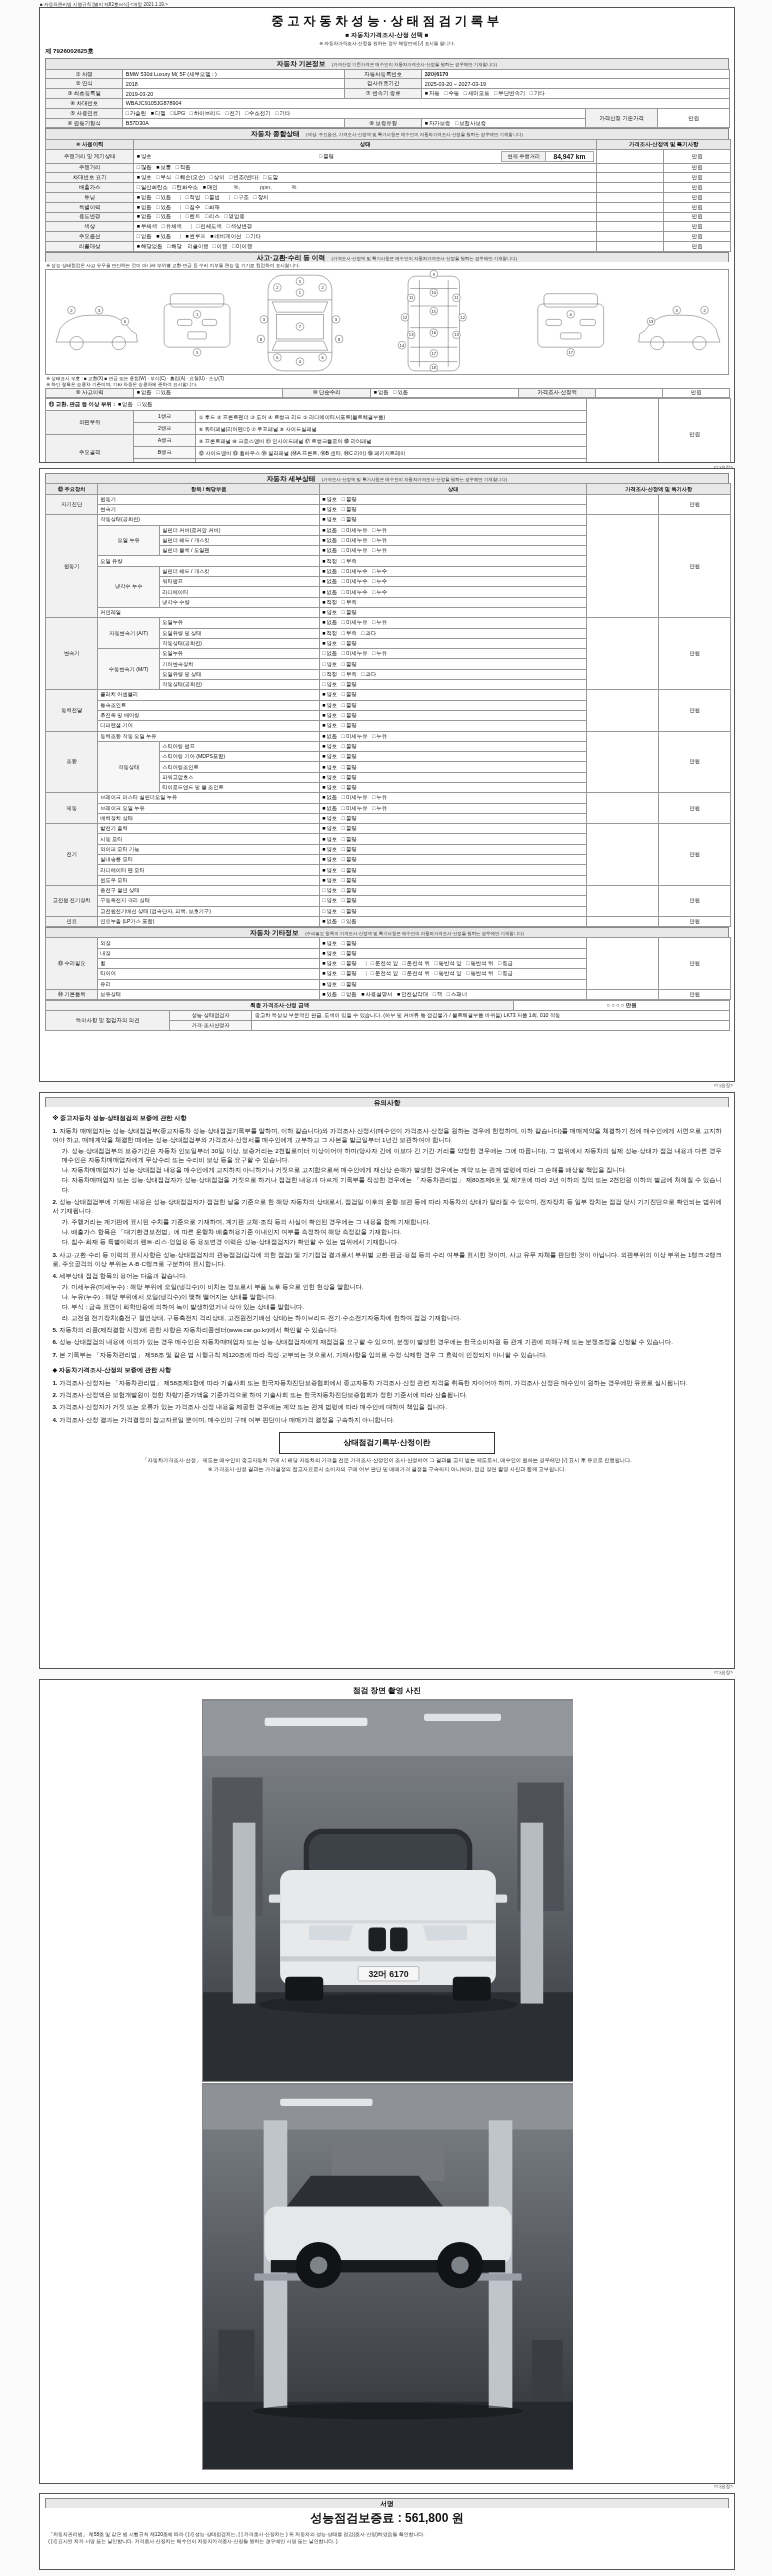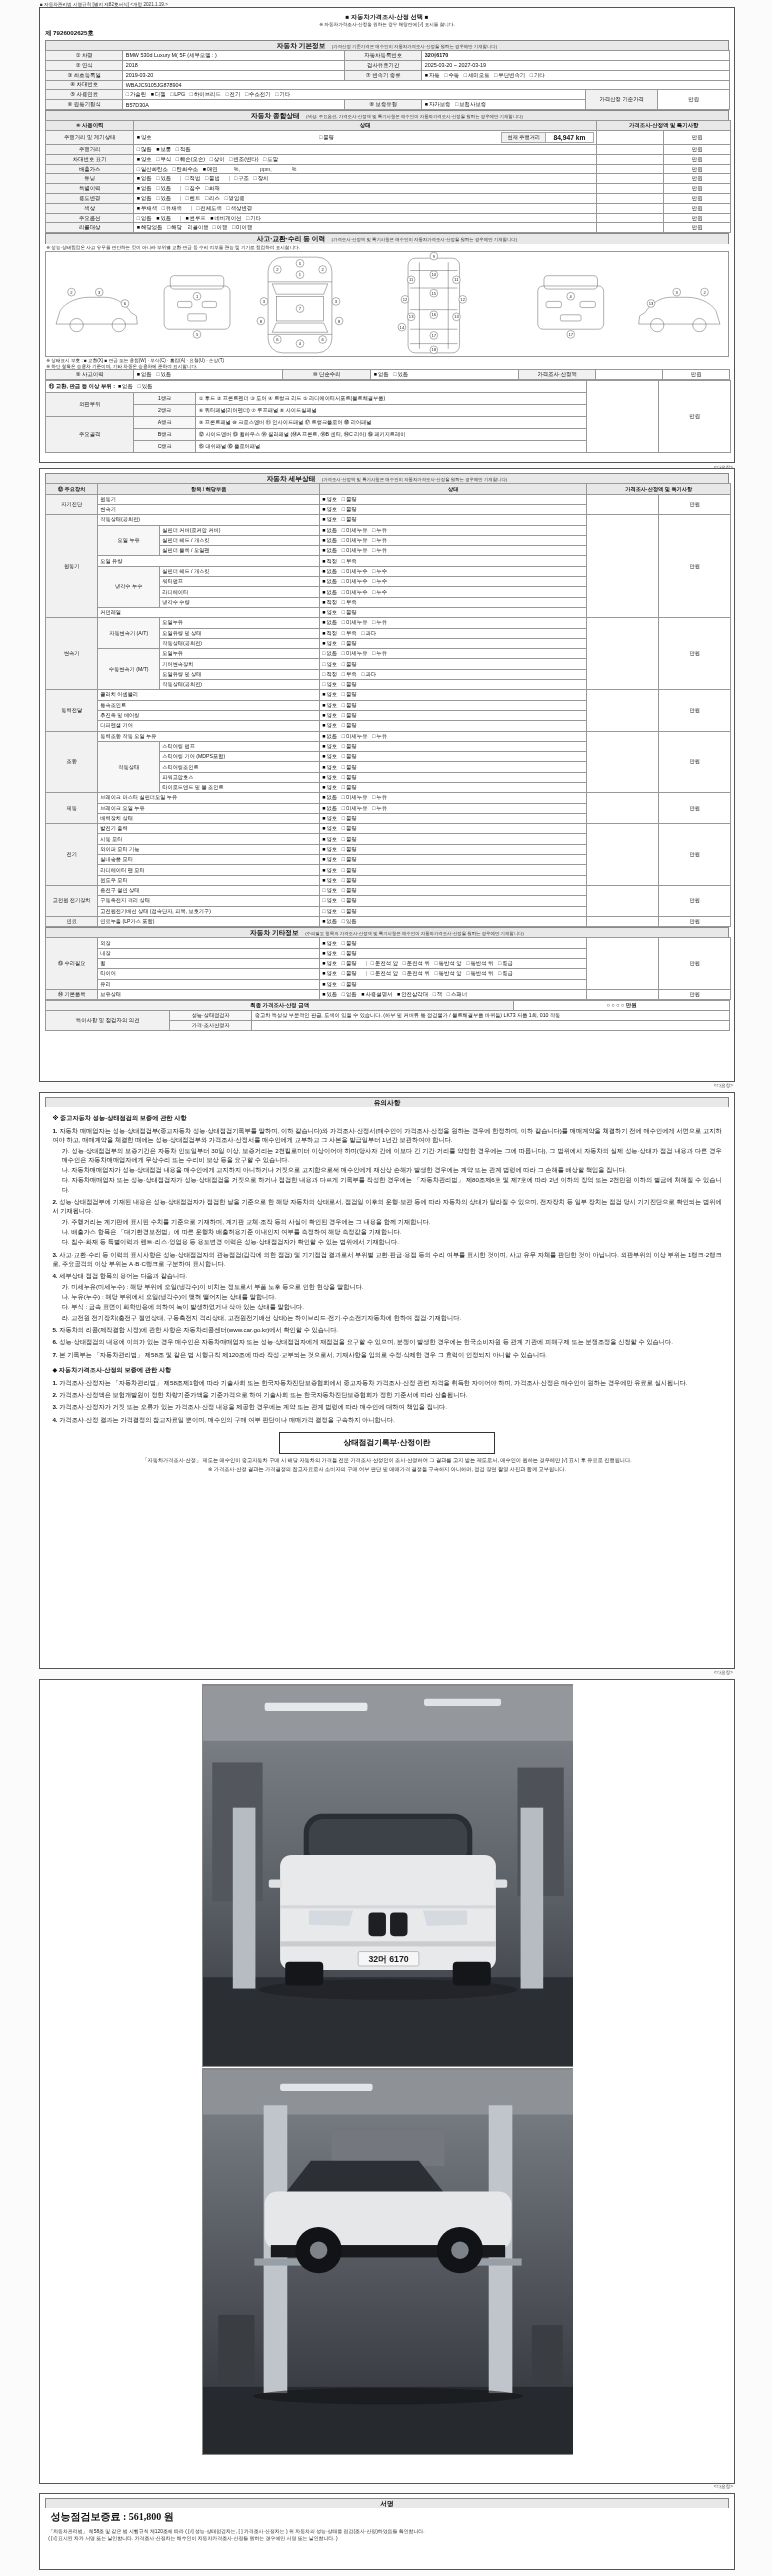--- a/index.html
+++ b/index.html
@@ -49,29 +49,30 @@
   #notice-body{padding:5.2px 7.2px;font-size:6.2px;line-height:1.5;}
   .n-intro{font-weight:bold;font-size:6.2px;margin-bottom:4.1px;}
   .n-item{margin:3.1px 0 1px;text-align:justify;}
   .n-sub{margin:1px 0 1px 9.3px;text-align:justify;}
   .n-title2{font-weight:bold;margin:6.2px 0 2.1px;}
   .defbox{width:216px;margin:8.2px auto 3.1px;border:1px solid #333;text-align:center;padding:4.1px 0;font-weight:bold;font-size:7.7px;}
   .defline{text-align:center;font-size:5.2px;color:#222;margin:1px 15.5px;}
   .photos-title{text-align:center;font-weight:bold;font-size:7.7px;padding:2.1px 0 3.1px;}
   .photo{width:371px;margin:0 auto 1px;border:0.5px solid #888;background:#444;}
   .photo svg{display:block;}
-  .fee-row{text-align:left;font-size:10px;font-weight:bold;margin:2.1px 5.2px 3.1px;font-family:Liberation Serif, serif;}
+  .fee-row{text-align:center;font-size:12px;font-weight:bold;margin:2.1px 5.2px 3.1px;}
   .sign-line{font-size:4.9px;color:#222;margin:1px 3.1px;}
 </style>
 </head>
 <body>
 
 <div class="form-ref">■ 자동차관리법 시행규칙 [별지 제82호서식] &lt;개정 2021.1.19.&gt;</div>
 
 <section class="block" id="block1">
+  <h1>중고자동차성능·상태점검기록부</h1>
   <div class="select-line">■ 자동차가격조사·산정 선택 ■</div>
   <div class="select-note">※ 자동차가격조사·산정을 원하는 경우 해당란에 [√] 표시를 합니다.</div>
   <div class="doc-no">제 7926002625호</div>
 
   <div class="sec-bar">
     <span class="sec-title">자동차 기본정보</span>
     <span class="sec-note">(가격산정 기준가격은 매수인이 자동차가격조사·산정을 원하는 경우에만 기재합니다)</span>
   </div>
   <table class="t" id="basic-t">
     <colgroup>
@@ -779,20 +780,21 @@
       <p class="n-item"><b>3.</b> 가격조사·산정자가 거짓 또는 오류가 있는 가격조사·산정 내용을 제공한 경우에는 계약 또는 관계 법령에 따라 매수인에 대하여 책임을 집니다.</p>
       <p class="n-item"><b>4.</b> 가격조사·산정 결과는 가격결정의 참고자료일 뿐이며, 매수인의 구매 여부 판단이나 매매가격 결정을 구속하지 아니합니다.</p>
       <div class="defbox">상태점검기록부·산정이란</div>
       <p class="defline">「자동차가격조사·산정」 제도는 매수인이 중고자동차 구매 시 해당 자동차의 가격을 전문 가격조사·산정인이 조사·산정하여 그 결과를 고지 받는 제도로서, 매수인이 원하는 경우에만 [√] 표시 후 유료로 진행됩니다.</p>
       <p class="defline">※ 가격조사·산정 결과는 가격결정의 참고자료로서 소비자의 구매 여부 판단 및 매매가격 결정을 구속하지 아니하며, 점검 장면 촬영 사진과 함께 교부됩니다.</p>
     </div>
 </section>
 <div class="nextpage" id="np3">&lt;다음장&gt;</div>
 
 <section class="block" id="block4">
+  <div class="photos-title">점검 장면 촬영 사진</div>
   <div class="photo" id="photo1">
 <svg viewBox="0 0 720 740" width="370" height="381" xmlns="http://www.w3.org/2000/svg">
   <defs>
           <linearGradient id="pg1" x1="0" y1="0" x2="0" y2="1">
     <stop offset="0" stop-color="#84888e"></stop>
             <stop offset="0.55" stop-color="#5b5f66"></stop>
             <stop offset="1" stop-color="#33363b"></stop>
           </linearGradient>
         </defs>
   <rect width="720" height="740" fill="url(#pg1)"></rect>

